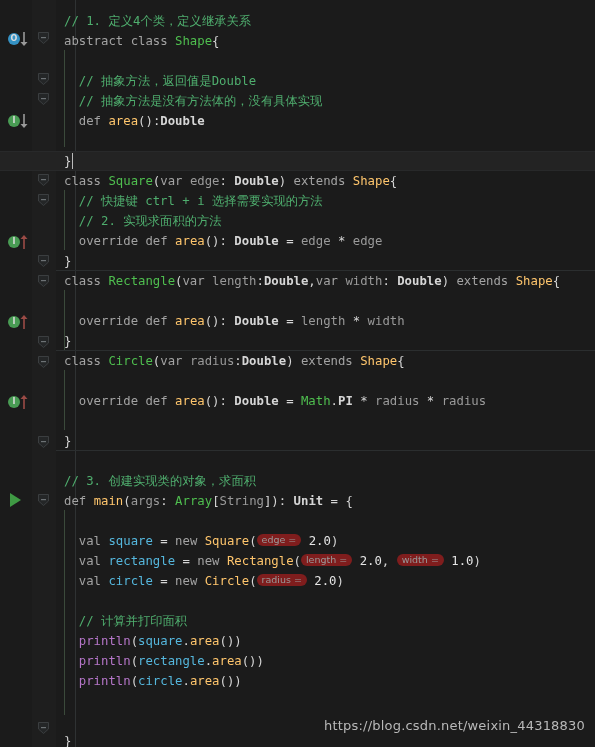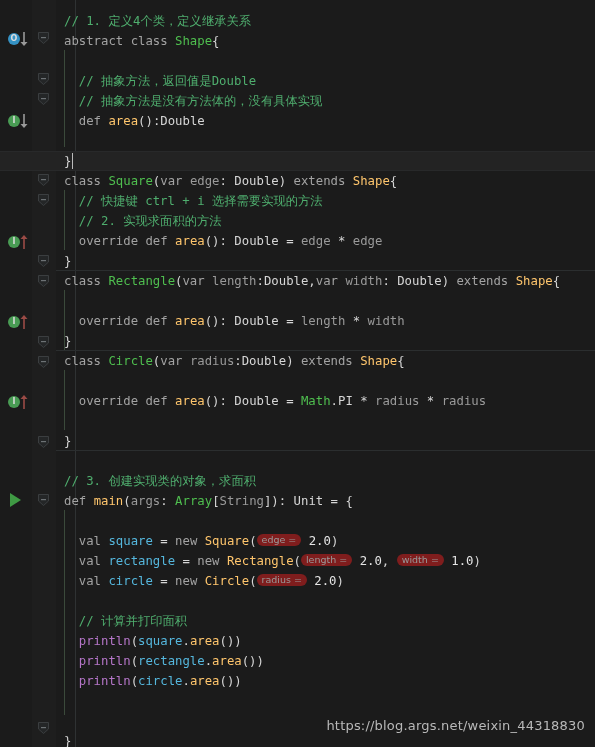--- a/index.html
+++ b/index.html
@@ -95,21 +95,21 @@
   .kw    {color:#a3a3a3;}            
   .cls   {color:#4fbf4f;}            
   .cls2  {color:#ffc66d;}            
   .fn    {color:#ffc66d;}
   .param {color:#9a9a9a;}
   .plain {color:#d6d6d6;}
   .cmt   {color:#4fae6e;}
   .num   {color:#e5e5e5;}
   .pm    {color:#b576c8;}            
   .varb  {color:#55b7dd;}            
-  .type  {color:#d6d6d6;}
+  .type  {color:#d6d6d6;font-weight:bold;}
   .punc  {color:#d6d6d6;}
 
   
   .hint{
     display:inline-block;
     background:#7f1d1d;
     color:#9a9a9a;
     border-radius:7px;
     font-size:9.5px;
     line-height:12px;
@@ -268,14 +268,14 @@
   <div id="decor">
       <div class="cur-line-hl" style="top: 151px;"></div>
       <span class="caret" style="top: 153px; left: 72px;"></span>
       <div class="sep" style="top: 270px;"></div>
       <div class="sep" style="top: 350px;"></div>
       <div class="sep" style="top: 450px;"></div>
     </div>
 
   <div class="code" id="code"><div class="line" style="position: absolute; top: 11px; left: 0px;"><span class="cmt">// 1. 定义4个类，定义继承关系</span></div><div class="line" style="position: absolute; top: 31px; left: 0px;"><span class="kw">abstract </span><span class="kw">class </span><span class="cls">Shape</span><span class="punc">{</span></div><div class="line" style="position: absolute; top: 51px; left: 0px;"></div><div class="line" style="position: absolute; top: 71px; left: 0px;"><span class="cmt">  // 抽象方法，返回值是Double</span></div><div class="line" style="position: absolute; top: 91px; left: 0px;"><span class="cmt">  // 抽象方法是没有方法体的，没有具体实现</span></div><div class="line" style="position: absolute; top: 111px; left: 0px;"><span class="plain">  </span><span class="kw">def </span><span class="fn">area</span><span class="punc">()</span><span class="punc">:</span><span class="type">Double</span></div><div class="line" style="position: absolute; top: 131px; left: 0px;"></div><div class="line" style="position: absolute; top: 151px; left: 0px;"><span class="punc">}</span></div><div class="line" style="position: absolute; top: 171px; left: 0px;"><span class="kw">class </span><span class="cls">Square</span><span class="punc">(</span><span class="kw">var </span><span class="param">edge</span><span class="punc">: </span><span class="type">Double</span><span class="punc">) </span><span class="kw">extends </span><span class="cls2">Shape</span><span class="punc">{</span></div><div class="line" style="position: absolute; top: 191px; left: 0px;"><span class="cmt">  // 快捷键 ctrl + i 选择需要实现的方法</span></div><div class="line" style="position: absolute; top: 211px; left: 0px;"><span class="cmt">  // 2. 实现求面积的方法</span></div><div class="line" style="position: absolute; top: 231px; left: 0px;"><span class="plain">  </span><span class="kw">override </span><span class="kw">def </span><span class="fn">area</span><span class="punc">()</span><span class="punc">: </span><span class="type">Double </span><span class="punc">= </span><span class="param">edge </span><span class="punc">* </span><span class="param">edge</span></div><div class="line" style="position: absolute; top: 251px; left: 0px;"><span class="punc">}</span></div><div class="line" style="position: absolute; top: 271px; left: 0px;"><span class="kw">class </span><span class="cls">Rectangle</span><span class="punc">(</span><span class="kw">var </span><span class="param">length</span><span class="punc">:</span><span class="type">Double</span><span class="punc">,</span><span class="kw">var </span><span class="param">width</span><span class="punc">: </span><span class="type">Double</span><span class="punc">) </span><span class="kw">extends </span><span class="cls2">Shape</span><span class="punc">{</span></div><div class="line" style="position: absolute; top: 291px; left: 0px;"></div><div class="line" style="position: absolute; top: 311px; left: 0px;"><span class="plain">  </span><span class="kw">override </span><span class="kw">def </span><span class="fn">area</span><span class="punc">()</span><span class="punc">: </span><span class="type">Double </span><span class="punc">= </span><span class="param">length </span><span class="punc">* </span><span class="param">width</span></div><div class="line" style="position: absolute; top: 331px; left: 0px;"><span class="punc">}</span></div><div class="line" style="position: absolute; top: 351px; left: 0px;"><span class="kw">class </span><span class="cls">Circle</span><span class="punc">(</span><span class="kw">var </span><span class="param">radius</span><span class="punc">:</span><span class="type">Double</span><span class="punc">) </span><span class="kw">extends </span><span class="cls2">Shape</span><span class="punc">{</span></div><div class="line" style="position: absolute; top: 371px; left: 0px;"></div><div class="line" style="position: absolute; top: 391px; left: 0px;"><span class="plain">  </span><span class="kw">override </span><span class="kw">def </span><span class="fn">area</span><span class="punc">()</span><span class="punc">: </span><span class="type">Double </span><span class="punc">= </span><span class="cls">Math</span><span class="punc">.</span><span class="type">PI </span><span class="punc">* </span><span class="param">radius </span><span class="punc">* </span><span class="param">radius</span></div><div class="line" style="position: absolute; top: 411px; left: 0px;"></div><div class="line" style="position: absolute; top: 431px; left: 0px;"><span class="punc">}</span></div><div class="line" style="position: absolute; top: 451px; left: 0px;"></div><div class="line" style="position: absolute; top: 471px; left: 0px;"><span class="cmt">// 3. 创建实现类的对象，求面积</span></div><div class="line" style="position: absolute; top: 491px; left: 0px;"><span class="kw">def </span><span class="fn">main</span><span class="punc">(</span><span class="param">args</span><span class="punc">: </span><span class="cls">Array</span><span class="punc">[</span><span class="param">String</span><span class="punc">])</span><span class="punc">: </span><span class="type">Unit </span><span class="punc">= </span><span class="punc">{</span></div><div class="line" style="position: absolute; top: 511px; left: 0px;"></div><div class="line" style="position: absolute; top: 531px; left: 0px;"><span class="plain">  </span><span class="kw">val </span><span class="varb">square </span><span class="punc">= </span><span class="kw">new </span><span class="cls2">Square</span><span class="punc">(</span><span class="hint">edge =</span><span class="plain"> </span><span class="num">2.0</span><span class="punc">)</span></div><div class="line" style="position: absolute; top: 551px; left: 0px;"><span class="plain">  </span><span class="kw">val </span><span class="varb">rectangle </span><span class="punc">= </span><span class="kw">new </span><span class="cls2">Rectangle</span><span class="punc">(</span><span class="hint">length =</span><span class="plain"> </span><span class="num">2.0</span><span class="punc">, </span><span class="hint">width =</span><span class="plain"> </span><span class="num">1.0</span><span class="punc">)</span></div><div class="line" style="position: absolute; top: 571px; left: 0px;"><span class="plain">  </span><span class="kw">val </span><span class="varb">circle </span><span class="punc">= </span><span class="kw">new </span><span class="cls2">Circle</span><span class="punc">(</span><span class="hint">radius =</span><span class="plain"> </span><span class="num">2.0</span><span class="punc">)</span></div><div class="line" style="position: absolute; top: 591px; left: 0px;"></div><div class="line" style="position: absolute; top: 611px; left: 0px;"><span class="cmt">  // 计算并打印面积</span></div><div class="line" style="position: absolute; top: 631px; left: 0px;"><span class="plain">  </span><span class="pm">println</span><span class="punc">(</span><span class="varb">square</span><span class="punc">.</span><span class="fn">area</span><span class="punc">())</span></div><div class="line" style="position: absolute; top: 651px; left: 0px;"><span class="plain">  </span><span class="pm">println</span><span class="punc">(</span><span class="varb">rectangle</span><span class="punc">.</span><span class="fn">area</span><span class="punc">())</span></div><div class="line" style="position: absolute; top: 671px; left: 0px;"><span class="plain">  </span><span class="pm">println</span><span class="punc">(</span><span class="varb">circle</span><span class="punc">.</span><span class="fn">area</span><span class="punc">())</span></div><div class="line" style="position: absolute; top: 691px; left: 0px;"></div><div class="line" style="position: absolute; top: 711px; left: 0px;"></div><div class="line" style="position: absolute; top: 731px; left: 0px;"><span class="punc">}</span></div></div>
 
-  <div class="watermark">https://blog.args.net/weixin_44318830</div>
+  <div class="watermark">https://blog.csdn.net/weixin_44318830</div>
 </div>
 
 </body></html>

